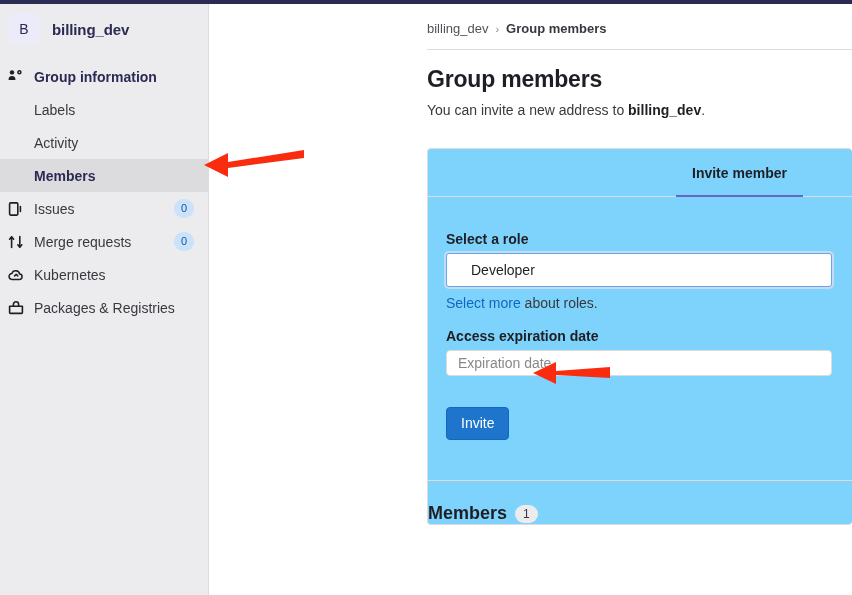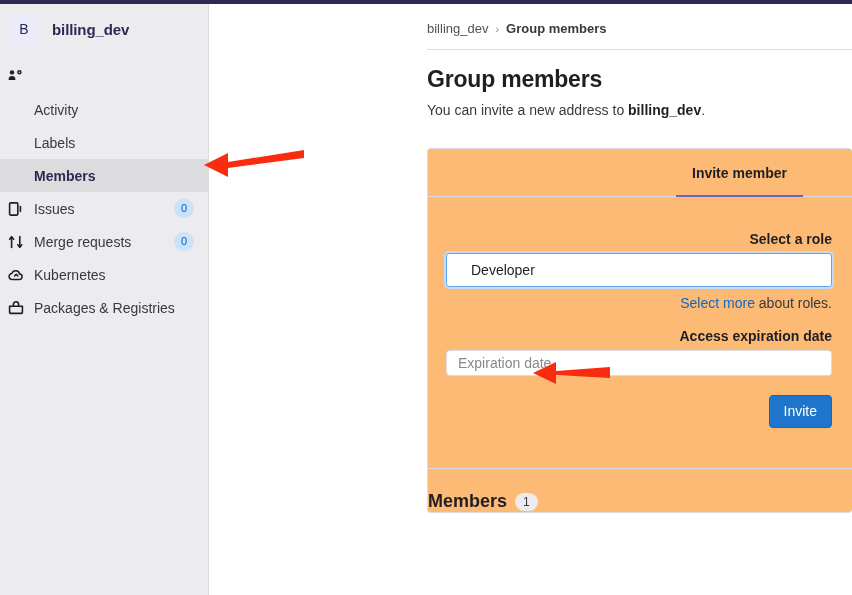--- a/index.html
+++ b/index.html
@@ -90,24 +90,23 @@
   .page-sub {
     font-size: 14px; color: #3a383f; margin-top: 9px;
   }
   .page-sub b { font-weight: bold; color: #1f1e24; }
 
   
   .card {
     margin-top: 30px;
     border: 1px solid #dcdcde;
     border-radius: 4px;
-    background: #fdba74;
+    background: #7dd3fc;
     width: 100%;
     border-right: none;
-    text-align: right;
   }
   .card-tabs {
     height: 48px; position: relative;
     display: flex; align-items: center;
     border-bottom: 1px solid #dcdcde;
     padding-left: 0;
   }
   .tab {
     font-size: 14px; font-weight: bold; color: #1f1e24;
     height: 100%; display: flex; align-items: center;
@@ -153,21 +152,21 @@
   .helper a { color: #1068bf; text-decoration: none; }
 
   .text-input {
     border: 1px solid #dcdcde; border-radius: 4px;
     height: 26px; background: #fff;
     display: flex; align-items: center;
     padding: 0 11px; font-size: 14px; color: #89888d;
   }
 
   .btn-primary {
-    margin-top: 19px;
+    margin-top: 31px;
     background: #1f75cb; border: 1px solid #1068bf;
     color: #fff; font-size: 14px;
     border-radius: 4px; padding: 7px 14px 8px 14px;
     display: inline-block; cursor: pointer;
     font-family: "Liberation Sans", sans-serif;
   }
 
   .card-foot-divider {
     height: 1px; background: #dcdcde; width: 100%; margin-top: 20px;
   }
@@ -203,28 +202,29 @@
     <div class="nav">
 
       <div class="nav-item top">
         <span class="ico">
           <svg width="16" height="16" viewBox="0 0 16 16" fill="currentColor">
             <circle cx="4" cy="3.4" r="2.2"></circle>
             <path d="M0.6 10.2c0-1.9 1.5-3.1 3.4-3.1s3.4 1.2 3.4 3.1v0.8H0.6z"></path>
             <circle cx="11.4" cy="3.2" r="1.5" fill="none" stroke="currentColor" stroke-width="1.5"></circle>
           </svg>
         </span>
+        <span class="lbl">Group information</span>
+      </div>
+
+      <div class="nav-item sub">
+        <span class="lbl">Labels</span>
       </div>
 
       <div class="nav-item sub">
         <span class="lbl">Activity</span>
-      </div>
-
-      <div class="nav-item sub">
-        <span class="lbl">Labels</span>
       </div>
 
       <div class="nav-item sub active">
         <span class="lbl">Members</span>
       </div>
 
       <div class="nav-item">
         <span class="ico">
           <svg width="16" height="16" viewBox="0 0 16 16" fill="none" stroke="currentColor" stroke-width="1.6">
             <path d="M2.6 1.9h6.2c.6 0 1 .4 1 1v10.2c0 .6-.4 1-1 1H2.6c-.6 0-1-.4-1-1V2.9c0-.6.4-1 1-1z"></path>

